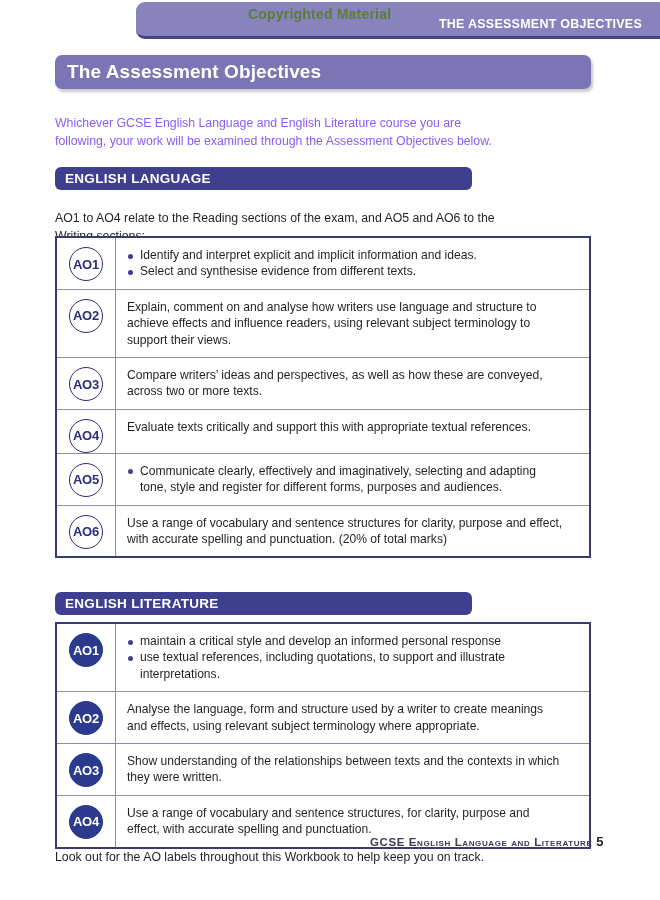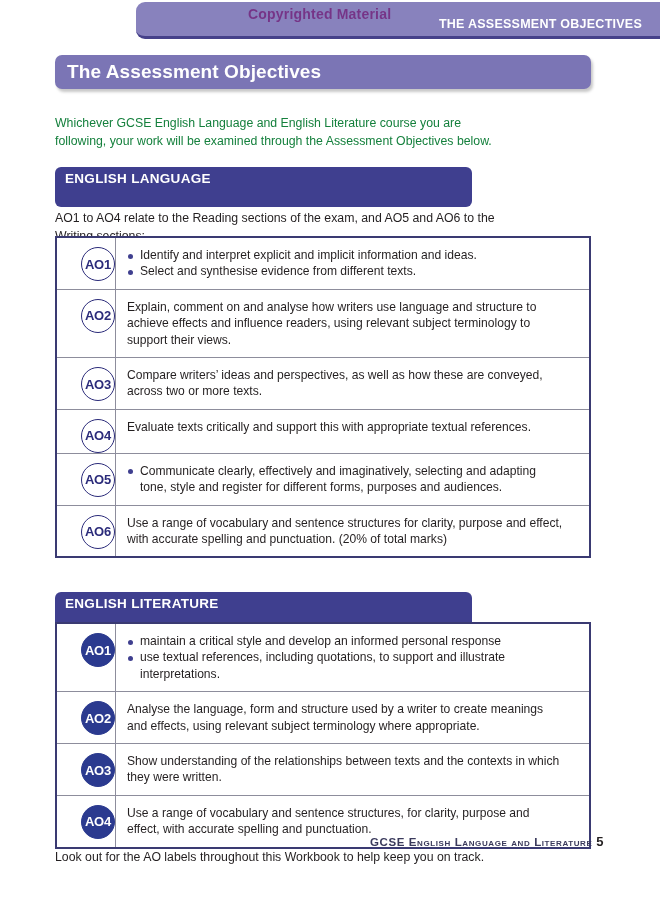--- a/index.html
+++ b/index.html
@@ -36,21 +36,21 @@
     font-size: 12.5px;
     font-weight: bold;
     letter-spacing: 0.25px;
   }
   .watermark {
     position: absolute;
     left: 248px;
     top: 6px;
     font-size: 14px;
     font-weight: bold;
-    color: #701a75;
+    color: #4d7c0f;
     opacity: 0.75;
     letter-spacing: 0.2px;
     z-index: 4;
   }
 
   
   .page-title-bar {
     position: absolute;
     left: 55px;
     top: 55px;
@@ -71,28 +71,28 @@
   }
 
   
   .intro {
     position: absolute;
     left: 55px;
     top: 103px;
     width: 450px;
     font-size: 12.3px;
     line-height: 17.5px;
-    color: #15803d;
+    color: #8b5cf6;
   }
 
   
   .section-pill {
     position: absolute;
     left: 55px;
-    height: 40px;
+    height: 23px;
     width: 417px;
     background: #3f3f8f;
     border-radius: 6px;
   }
   .section-pill span {
     position: absolute;
     left: 10px;
     top: 4px;
     color: #ffffff;
     font-size: 13.5px;
@@ -130,21 +130,21 @@
   }
   .ao-row:last-child { border-bottom: none; }
 
   .ao-badge-cell {
     width: 59px;
     min-width: 59px;
     border-right: 1px solid #8d8d9c;
     box-sizing: border-box;
     display: flex;
     align-items: flex-start;
-    justify-content: flex-end;
+    justify-content: center;
     padding-top: 9px;
   }
   .ao-text-cell {
     flex: 1;
     padding: 9px 26px 9px 11px;
     font-size: 12.1px;
     line-height: 16.4px;
     box-sizing: border-box;
   }
 

